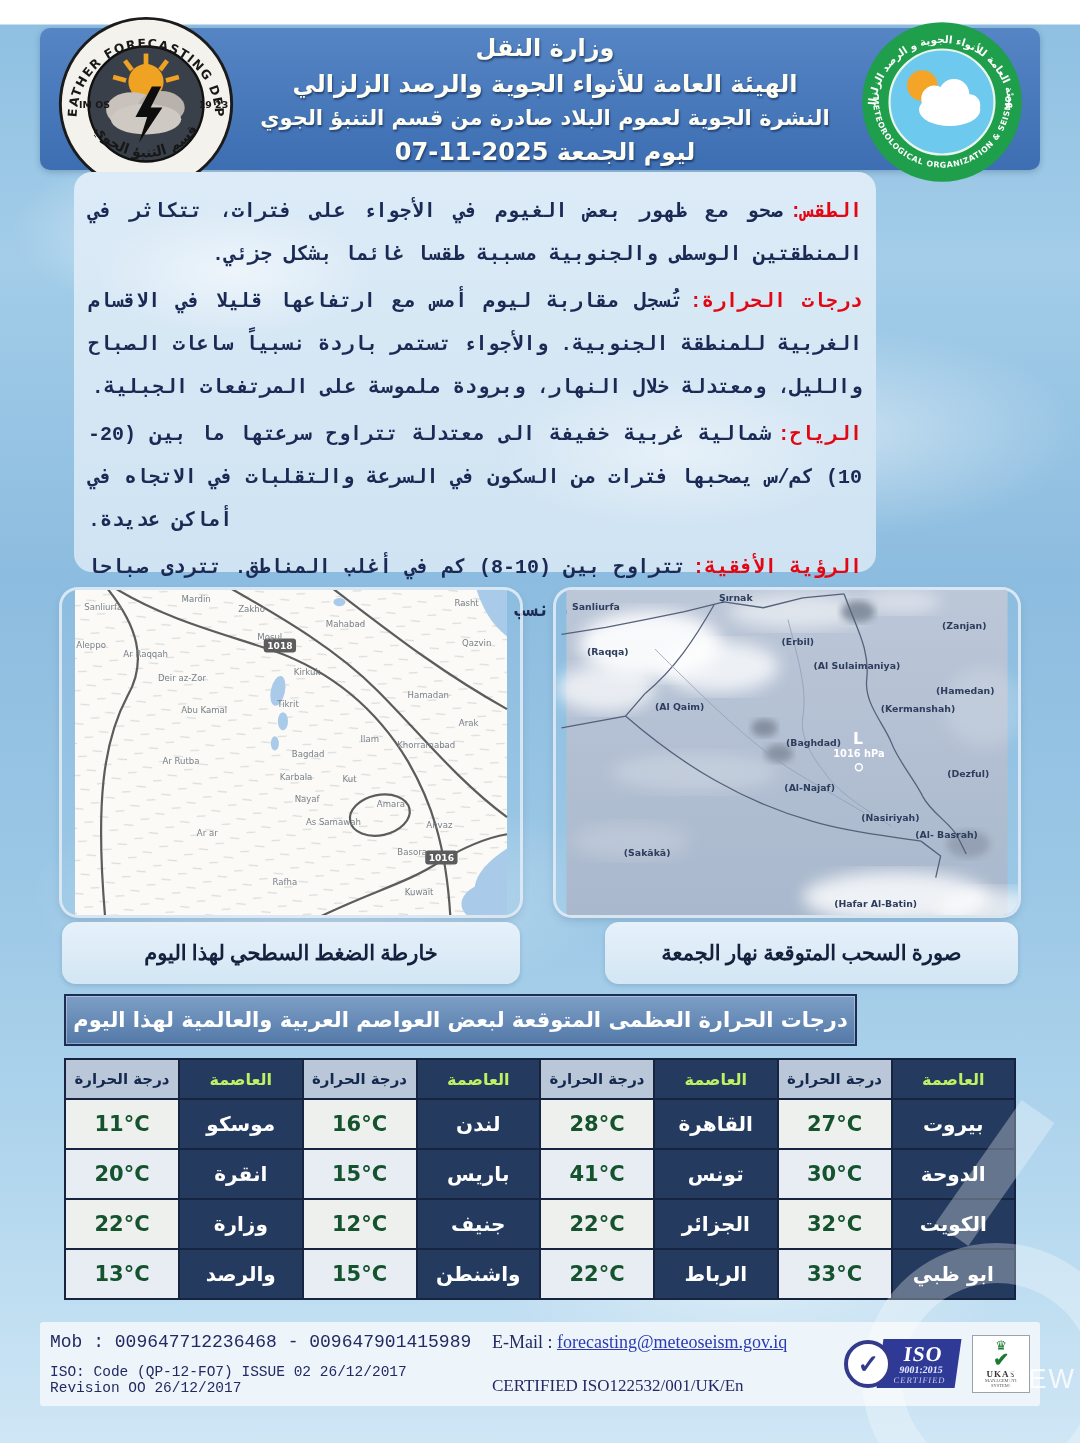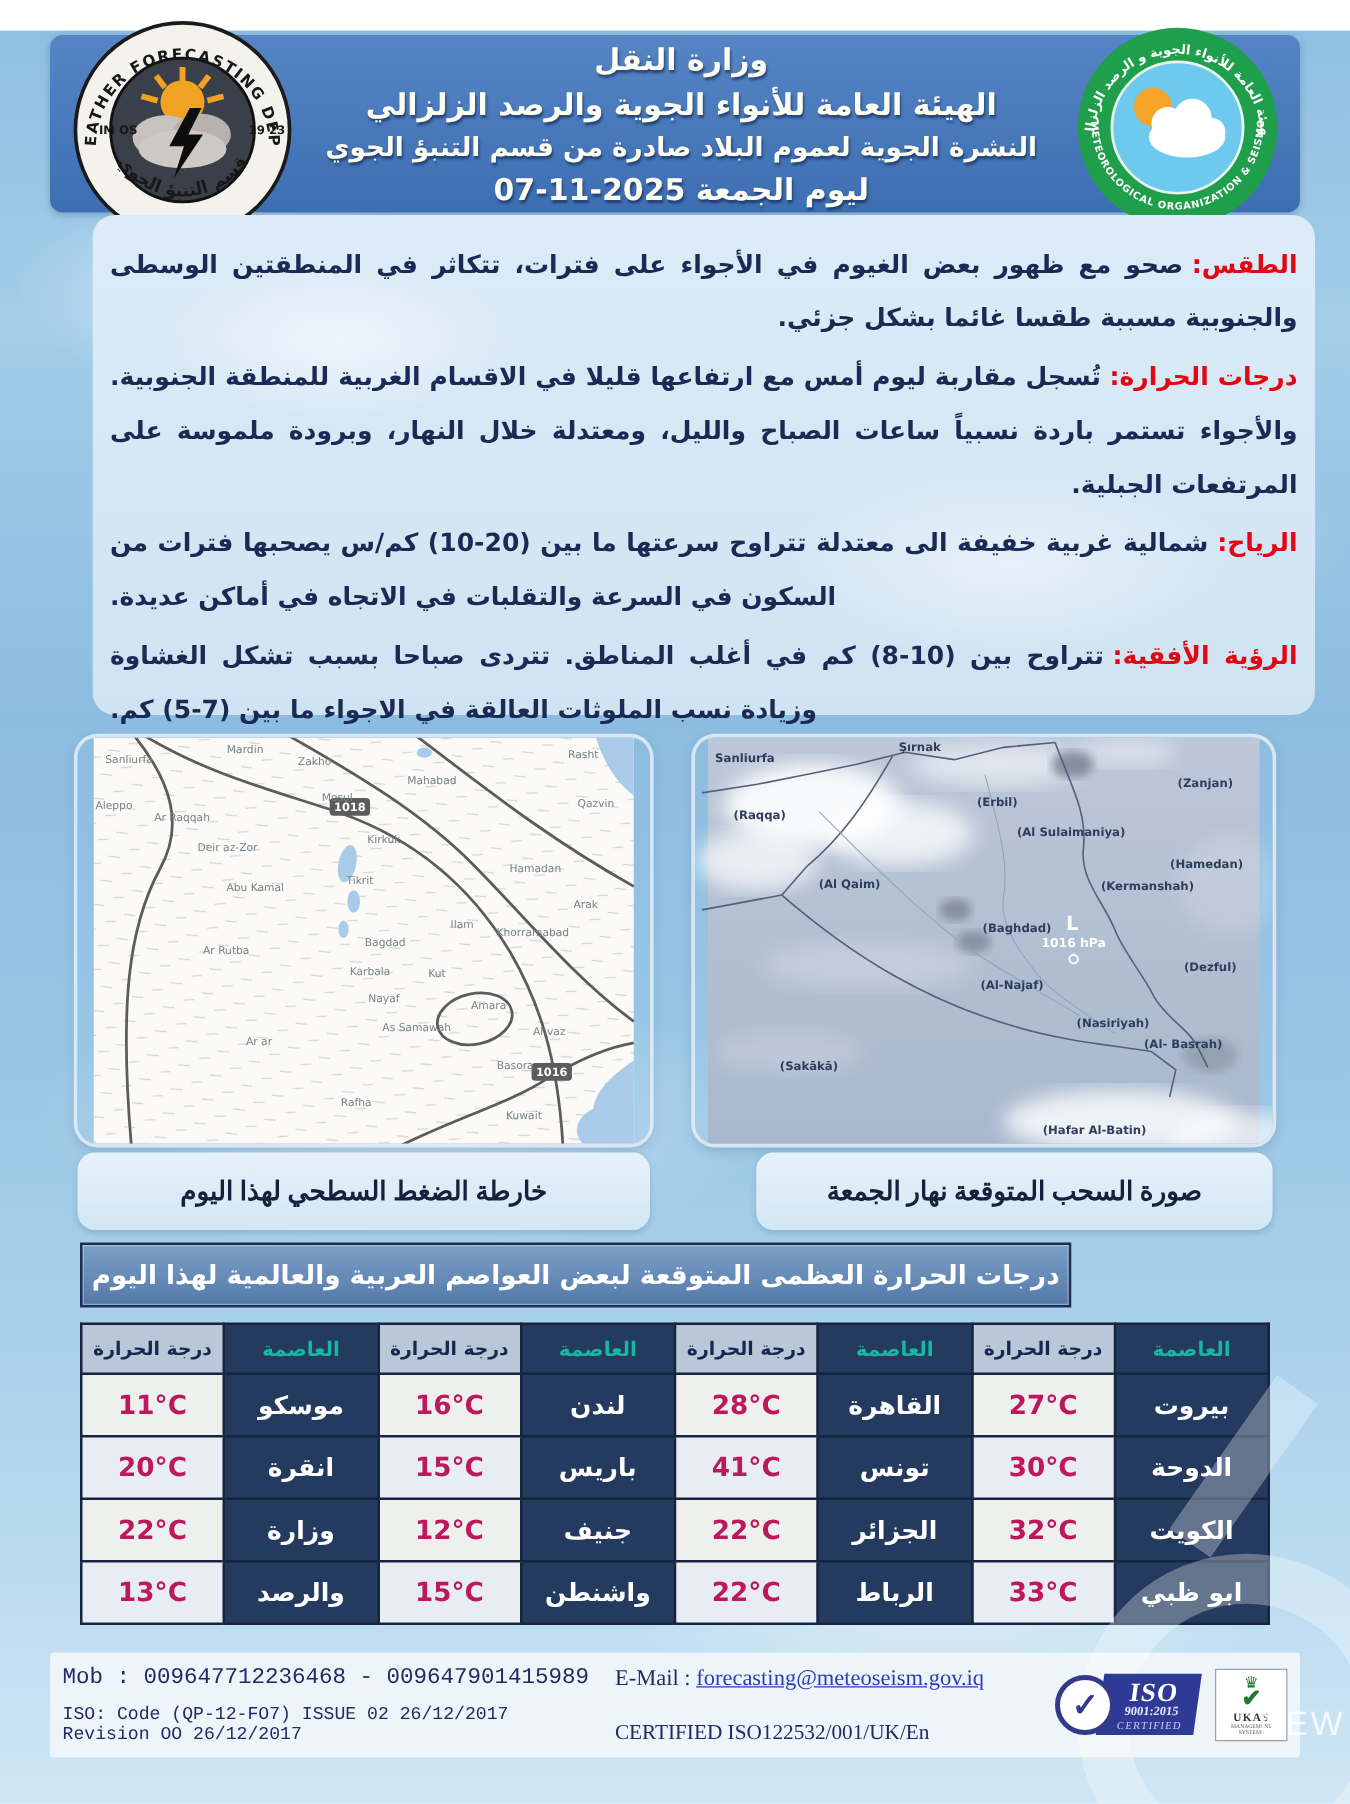--- a/index.html
+++ b/index.html
@@ -32,27 +32,28 @@
   .header-text .l1{ font-size:24px; }
   .header-text .l2{ font-size:24px; }
   .header-text .l3{ font-size:21px; }
   .header-text .l4{ font-size:24px; }
   .logo{ position:absolute; }
   .logo-left{ left:58px; top:16px; }
   .logo-right{ right:56px; top:20px; }
 
   
   .forecast-panel{
-    position:absolute; left:74px; top:172px; width:978px; height:400px;
+    position:absolute; left:74px; top:172px; width:802px; height:400px;
     background:
       radial-gradient(200px 90px at 20% 25%, rgba(255,255,255,.55), rgba(255,255,255,0) 70%),
       radial-gradient(260px 110px at 75% 70%, rgba(255,255,255,.45), rgba(255,255,255,0) 70%),
       linear-gradient(180deg,#dcebf7,#cfe3f2);
     border-radius:18px; padding:18px 14px 10px 14px;
     direction:rtl;
+    font-family:Liberation Mono, monospace;
   }
   .fp{
     font-size:20px; font-weight:700; color:#1b2a55;
     line-height:2.15; text-align:justify; margin-bottom:4px;
   }
   .fp .lbl{ color:#e30613; margin-left:7px; }
   .fp.last-right{ text-align-last:right; }
   .fp.last-left{ text-align-last:left; }
 
   
@@ -75,24 +76,24 @@
     background:linear-gradient(180deg,#7d9fc6,#5379a8);
     border:2px solid #1e2d52; display:flex; align-items:center; justify-content:center;
     color:#ffffff; font-size:21px; font-weight:700; direction:rtl;
     box-shadow:inset 0 0 0 1px rgba(255,255,255,.35);
   }
   table.temps{
     position:absolute; left:64px; top:1058px; width:952px;
     border-collapse:collapse; direction:rtl; table-layout:fixed;
   }
   table.temps td, table.temps th{ border:2px solid #16243f; text-align:center; vertical-align:middle; }
-  th.cap-h{ background:#243a5e; color:#14b8a6; font-size:16px; font-weight:700; height:40px; }
+  th.cap-h{ background:#243a5e; color:#bef264; font-size:16px; font-weight:700; height:40px; }
   th.tmp-h{ background:#b9c7d9; color:#15294f; font-size:15px; font-weight:700; }
   td.cap-c{ background:#243a5e; color:#ffffff; font-size:20px; font-weight:700; height:50px; }
-  td.tmp-c{ background:#eef0ee; color:#be185d; font-size:21px; font-weight:700; }
+  td.tmp-c{ background:#eef0ee; color:#14532d; font-size:21px; font-weight:700; }
   tr:nth-child(odd) td.tmp-c{ background:#e7edf2; }
 
   
   .footer-strip{
     position:absolute; left:40px; top:1322px; width:1000px; min-height:84px;
     background:rgba(242,247,251,.88); border-radius:3px;
     display:flex; align-items:center; padding:8px 10px; gap:14px;
     font-family:"Liberation Serif", serif; color:#232a63;
   }
   .foot-col{ display:flex; flex-direction:column; justify-content:space-between; height:64px; }

